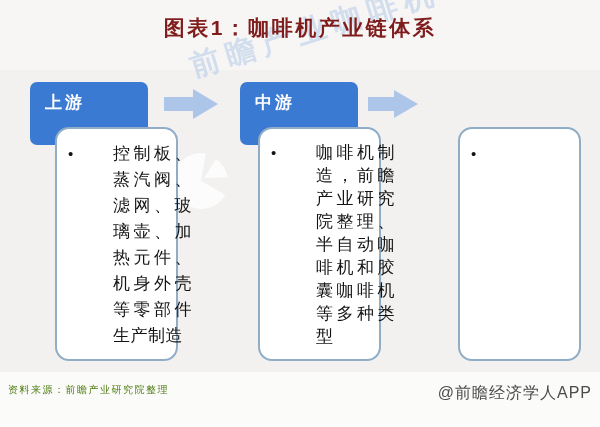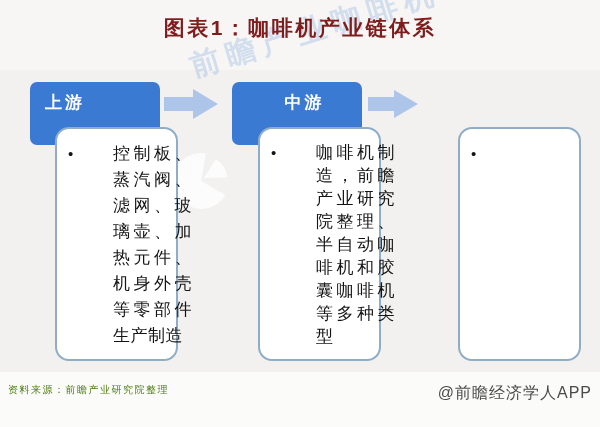--- a/index.html
+++ b/index.html
@@ -24,28 +24,28 @@
     position:absolute;left:185px;top:48px;width:330px;
     transform:rotate(-17deg);transform-origin:left top;
     font-size:30px;letter-spacing:7px;font-weight:700;
     color:rgba(165,192,228,0.45);z-index:1;white-space:nowrap;
     user-select:none;
   }
   .wm-logo{position:absolute;left:170px;top:150px;z-index:1;opacity:0.85;}
 
   
   .stage-header{
-    position:absolute;top:82px;width:130px;height:63px;
+    position:absolute;top:82px;width:118px;height:63px;
     background:#3b7ad2;border-radius:7px;z-index:2;
     box-sizing:border-box;padding:9px 0 0 15px;
   }
   .stage-header .label{
     font-size:17px;font-weight:700;color:#ffffff;letter-spacing:3px;
   }
-  .h1{left:30px;} .h2{left:232px;text-align:center;} .h3{left:433px;}
+  .h1{left:30px;} .h2{left:240px;} .h3{left:433px;}
 
   
   .arrow{position:absolute;z-index:2;}
   .a1{left:164px;top:87px;} .a2{left:368px;top:88px;}
 
   
   .content-box{
     position:absolute;top:127px;width:123px;height:234px;
     background:#ffffff;border:2px solid #8fadc6;border-radius:14px;
     box-sizing:border-box;z-index:3;

